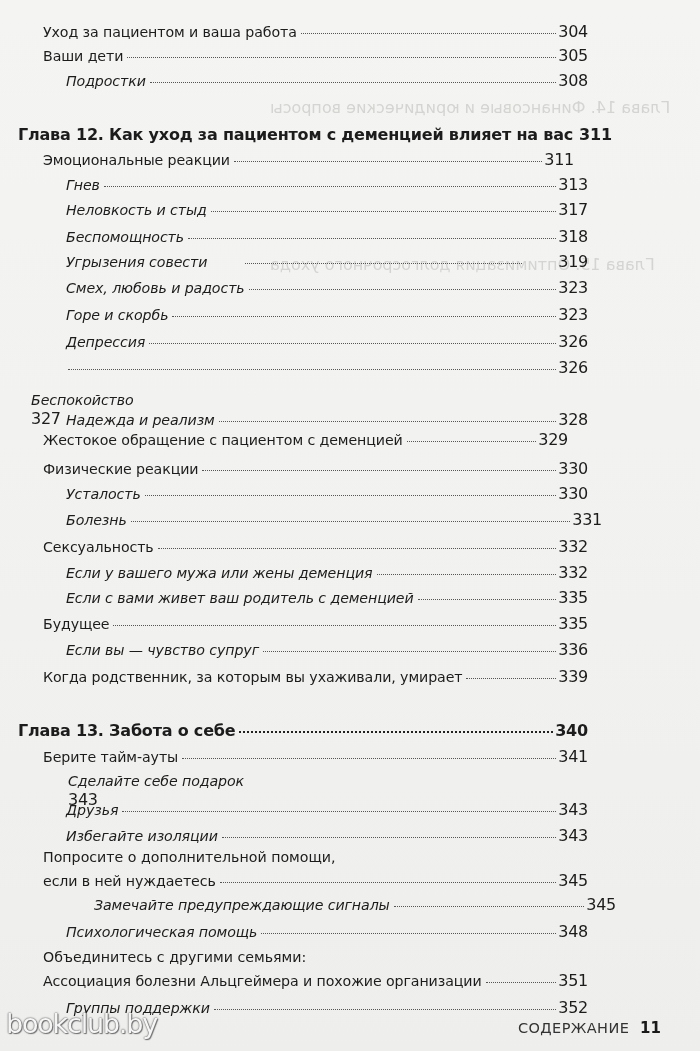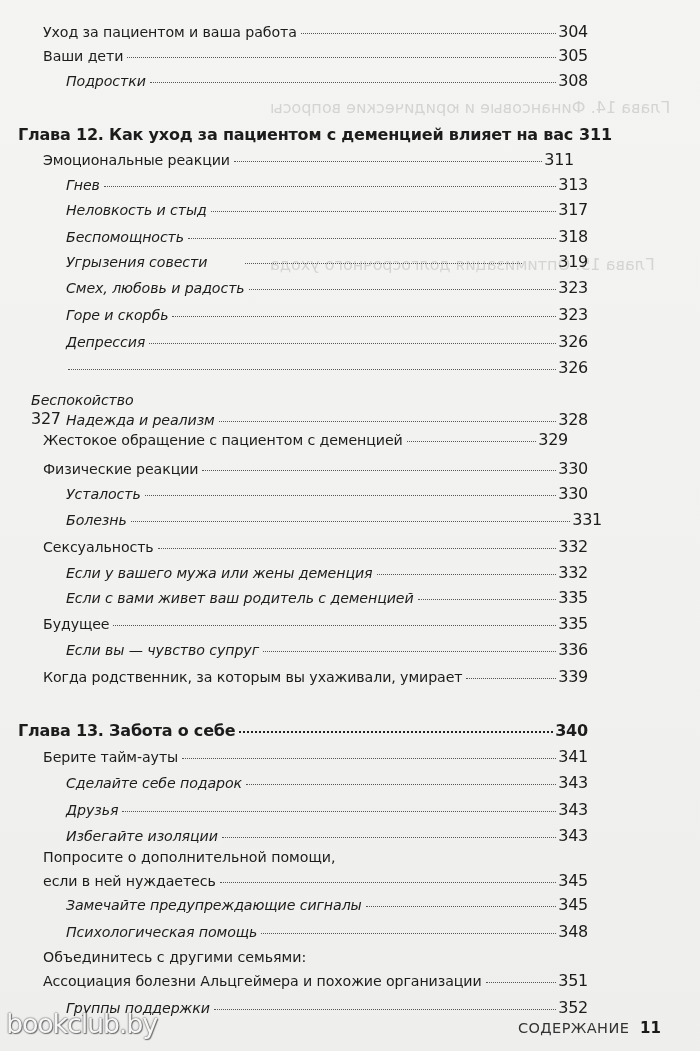--- a/index.html
+++ b/index.html
@@ -199,42 +199,42 @@
       <div class="row lvl0" style="top: 721px; padding-left: 18px; padding-right: 42px; box-sizing: border-box;">
         <span class="t">Глава 13. Забота о себе</span>
         <span class="lead"></span>
         <span class="p">340</span>
       </div>
       <div class="row lvl1" style="top: 747px; padding-left: 43px; padding-right: 42px; box-sizing: border-box;">
         <span class="t">Берите тайм-ауты</span>
         <span class="lead"></span>
         <span class="p">341</span>
       </div>
-      <div class="row lvl2" style="top: 773px; padding-left: 66px; padding-right: 42px; box-sizing: border-box;">
+      <div class="row lvl2" style="top: 773px; padding-left: 66px; padding-right: 42px; box-sizing: border-box; flex-direction: column;">
         <span class="t">Сделайте себе подарок</span>
         <span class="lead"></span>
         <span class="p">343</span>
       </div>
       <div class="row lvl2" style="top: 800px; padding-left: 66px; padding-right: 42px; box-sizing: border-box;">
         <span class="t">Друзья</span>
         <span class="lead"></span>
         <span class="p">343</span>
       </div>
       <div class="row lvl2" style="top: 826px; padding-left: 66px; padding-right: 42px; box-sizing: border-box;">
         <span class="t">Избегайте изоляции</span>
         <span class="lead"></span>
         <span class="p">343</span>
       </div>
       <div class="plain" style="left: 43px; top: 849px;">Попросите о дополнительной помощи,</div>
       <div class="row lvl1" style="top: 871px; padding-left: 43px; padding-right: 42px; box-sizing: border-box;">
         <span class="t">если в ней нуждаетесь</span>
         <span class="lead"></span>
         <span class="p">345</span>
       </div>
-      <div class="row lvl2" style="top: 895px; padding-left: 66px; padding-right: 42px; box-sizing: border-box;">
+      <div class="row lvl2" style="top: 895px; padding-left: 66px; padding-right: 42px; box-sizing: border-box; margin-left: 28px;">
         <span class="t">Замечайте предупреждающие сигналы</span>
         <span class="lead"></span>
         <span class="p">345</span>
       </div>
       <div class="row lvl2" style="top: 922px; padding-left: 66px; padding-right: 42px; box-sizing: border-box;">
         <span class="t">Психологическая помощь</span>
         <span class="lead"></span>
         <span class="p">348</span>
       </div>
       <div class="plain" style="left: 43px; top: 949px;">Объединитесь с другими семьями:</div>

